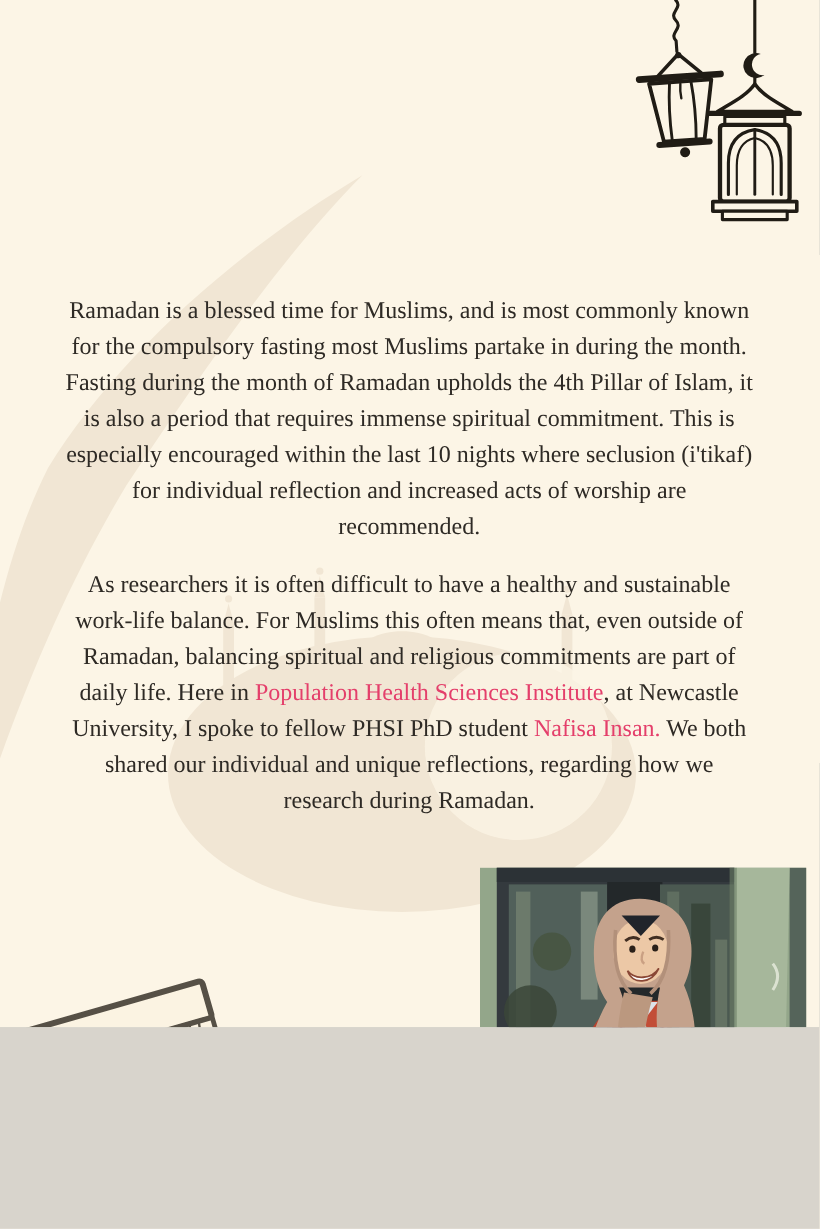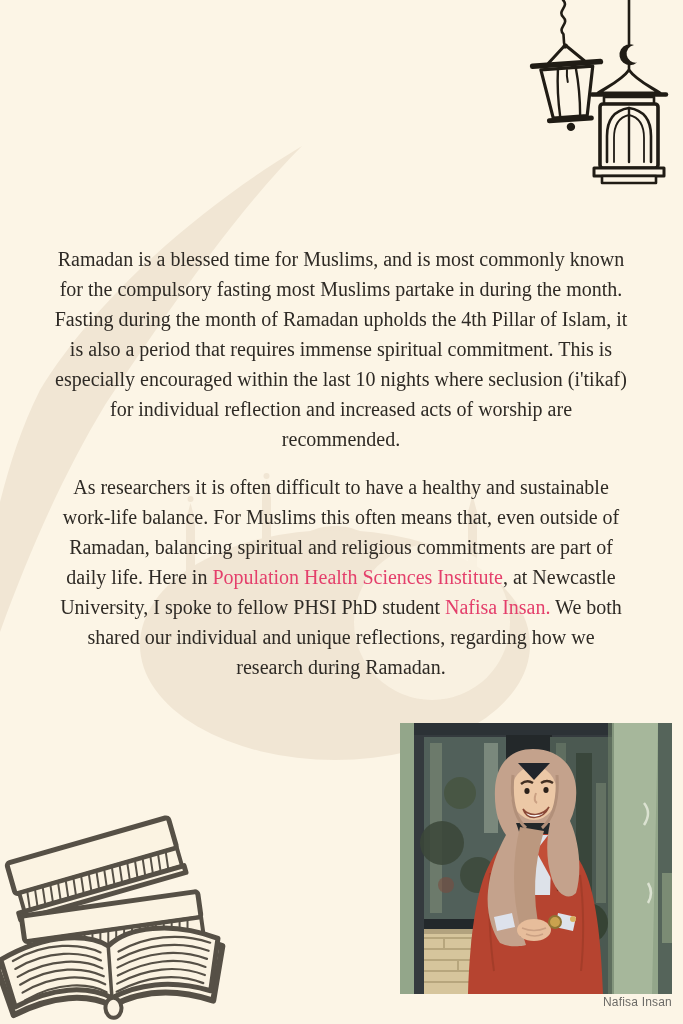--- a/index.html
+++ b/index.html
@@ -1,21 +1,21 @@
 <!DOCTYPE html>
 <html style="--bg: #fcf5e6; --watermark: #f1e6d4; --ink: #2e2a25; --accent: #e43f6b; --caption: #6c6b67; --draw-ink: #565046; --lantern-ink: #201c15;"><head>
 <meta charset="utf-8">
 <style>
   :root{
     --bg:#fcf5e6; --watermark:#f1e6d4; --ink:#2e2a25; --accent:#e43f6b;
     --caption:#6c6b67; --draw-ink:#565046; --lantern-ink:#201c15;
   }
   html,body{margin:0;padding:0;background:#d8d4cc;}
   .page{
-    position:relative;width:683px;height:1024px;margin:0 auto;
+    position:relative;width:683px;height:856px;margin:0 auto;
     background:var(--bg);overflow:hidden;
     font-family:"Liberation Serif","DejaVu Serif",serif;
   }
   .bg-svg{position:absolute;left:0;top:0;z-index:0;}
   .lanterns{position:absolute;right:0;top:0;z-index:1;}
   .books{position:absolute;left:-10px;top:800px;z-index:1;}
   .article{
     position:absolute;left:54px;top:244px;width:574px;z-index:2;
     text-align:center;color:var(--ink);font-size:20px;line-height:30px;
   }

